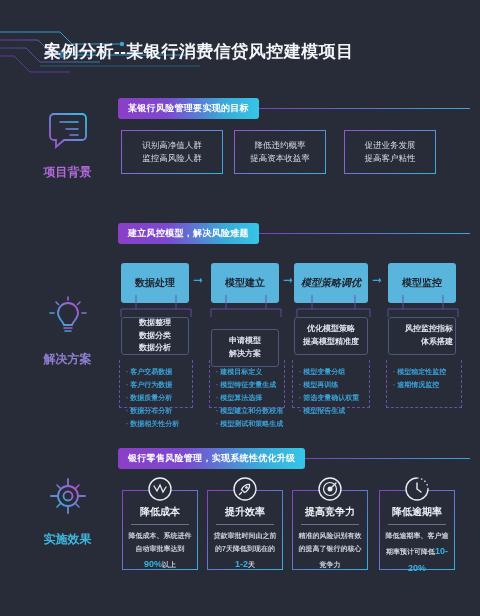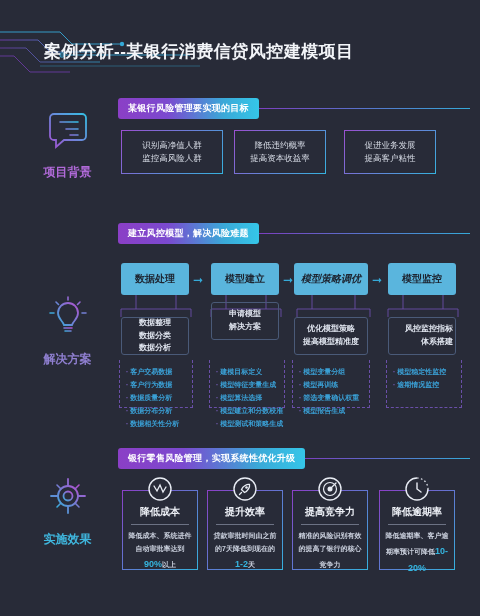--- a/index.html
+++ b/index.html
@@ -27,21 +27,21 @@
   .badge-line { height:1px; flex:1; background:linear-gradient(90deg,#7b3fbf,#35a9d8); }
 
   .goal-box {
     position:absolute; height:44px; border-radius:12px;
     display:flex; flex-direction:column; align-items:center; justify-content:center;
     line-height:1.55;
   }
   .goal-box span { font-size:8.5px; color:#d7dce6; white-space:nowrap; }
 
   .flow-box {
-    position:absolute; height:32px; background:#5ab5dd; border-radius:3px;
+    position:absolute; height:40px; background:#5ab5dd; border-radius:3px;
     display:flex; align-items:center; justify-content:center;
     color:#1d2430; font-size:10px; font-weight:bold; white-space:nowrap;
   }
   .arrow { position:absolute; color:#35a9d8; font-size:12px; line-height:1; }
 
   .sub-box {
     position:absolute; border-radius:3px; padding:5px 2px;
     display:flex; flex-direction:column; align-items:center; justify-content:center;
     line-height:1.6;
   }
@@ -169,21 +169,21 @@
     <path d="M111 0 V14 M151 0 V14 M96 14 H166 M96 14 V22 M166 14 V22" stroke="#6a4fa8" stroke-width=".9" fill="none"></path>
     <path d="M197 0 V14 M240 0 V14 M182 14 H255 M182 14 V22 M255 14 V22" stroke="#6a4fa8" stroke-width=".9" fill="none"></path>
     <path d="M288 0 V14 M328 0 V14 M273 14 H343 M273 14 V22 M343 14 V22" stroke="#6a4fa8" stroke-width=".9" fill="none"></path>
   </svg>
 
   <div class="sub-box" style="left:121px; top:97px; width:68px; height:38px; border:1px solid #4a5a78;">
     <span>数据整理</span>
     <span>数据分类</span>
     <span>数据分析</span>
   </div>
-  <div class="sub-box" style="left:211px; top:82px; width:68px; height:38px; border:1px solid #4a5a78;">
+  <div class="sub-box" style="left:211px; top:109px; width:68px; height:38px; border:1px solid #4a5a78;">
     <span>申请模型</span>
     <span>解决方案</span>
   </div>
   <div class="sub-box" style="left:294px; top:97px; width:74px; height:38px; border:1px solid #4a5a78;">
     <span>优化模型策略</span>
     <span>提高模型精准度</span>
   </div>
   <div class="sub-box" style="left:388px; top:97px; width:68px; height:38px; border:1px solid #4a5a78;align-items:flex-end;">
     <span>风控监控指标</span>
     <span>体系搭建</span>

